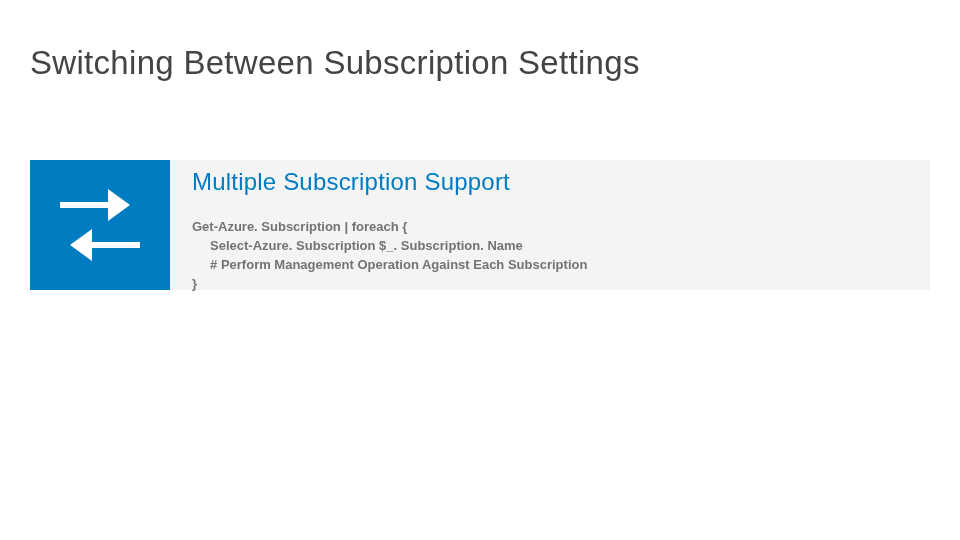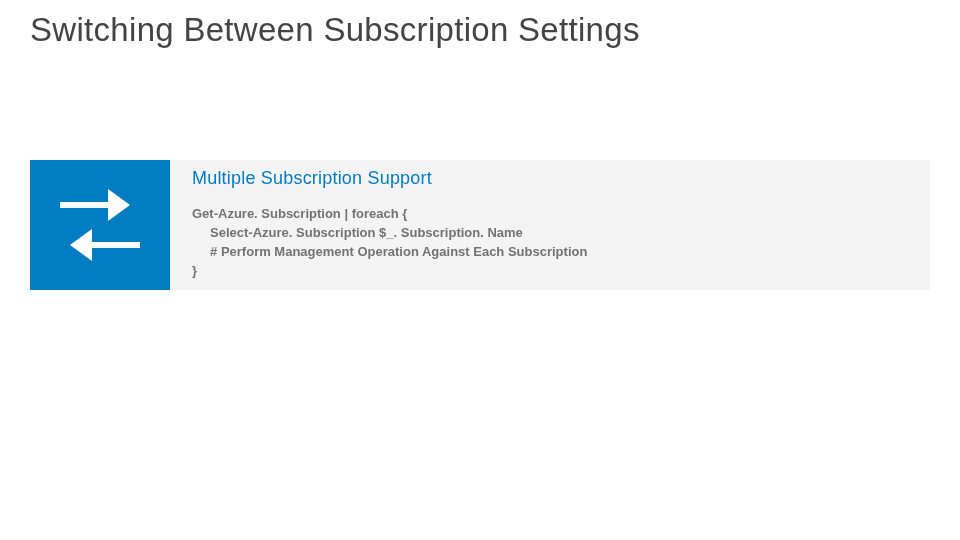--- a/index.html
+++ b/index.html
@@ -5,21 +5,21 @@
   * { margin: 0; padding: 0; box-sizing: border-box; }
   html, body { width: 960px; height: 540px; background: #fff; font-family: "Segoe UI Light", "Segoe UI", Arial, sans-serif; }
   .slide {
     width: 960px;
     height: 540px;
     position: relative;
     background: #fff;
   }
   .title {
     position: absolute;
-    top: 11px;
+    top: 44px;
     left: 30px;
     font-size: 33px;
     font-weight: 300;
     color: #444;
     letter-spacing: 0.3px;
   }
   .panel {
     position: absolute;
     top: 160px;
     left: 30px;
@@ -36,24 +36,24 @@
     display: flex;
     align-items: center;
     justify-content: center;
   }
   .icon-box svg { width: 100px; height: 100px; }
   .panel-body {
     padding: 8px 22px 10px 22px;
     flex: 1;
   }
   .panel-heading {
-    font-size: 18px;
+    font-size: 24px;
     font-weight: 300;
     color: #007cc3;
-    margin-bottom: 16px;
+    margin-bottom: 22px;
     letter-spacing: 0.2px;
   }
   .code {
     font-family: "Segoe UI Semibold", "Segoe UI", Arial, sans-serif;
     font-size: 13px;
     font-weight: 600;
     color: #737373;
     line-height: 1.45;
     white-space: pre;
   }

